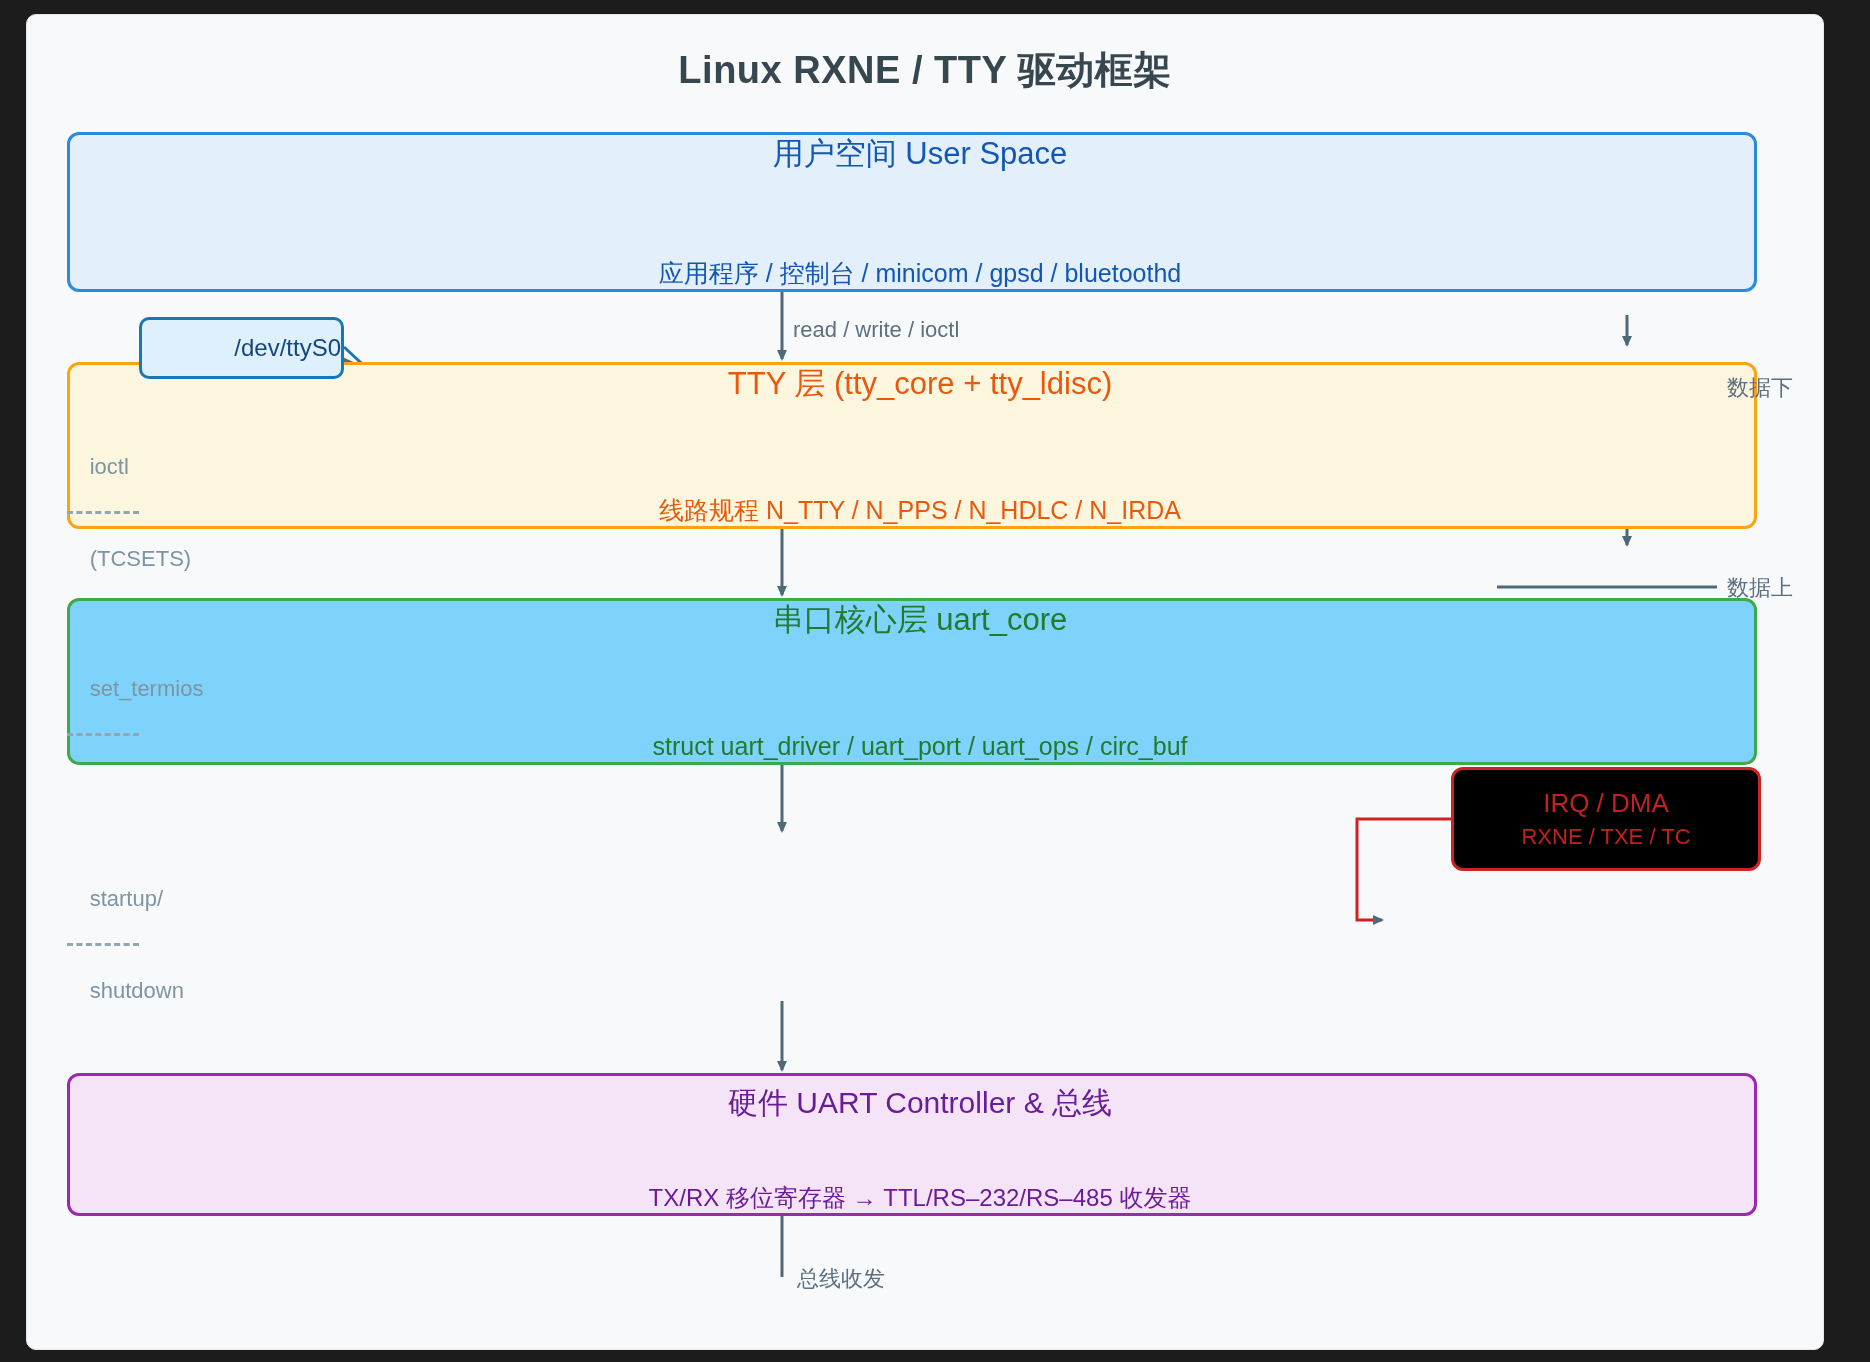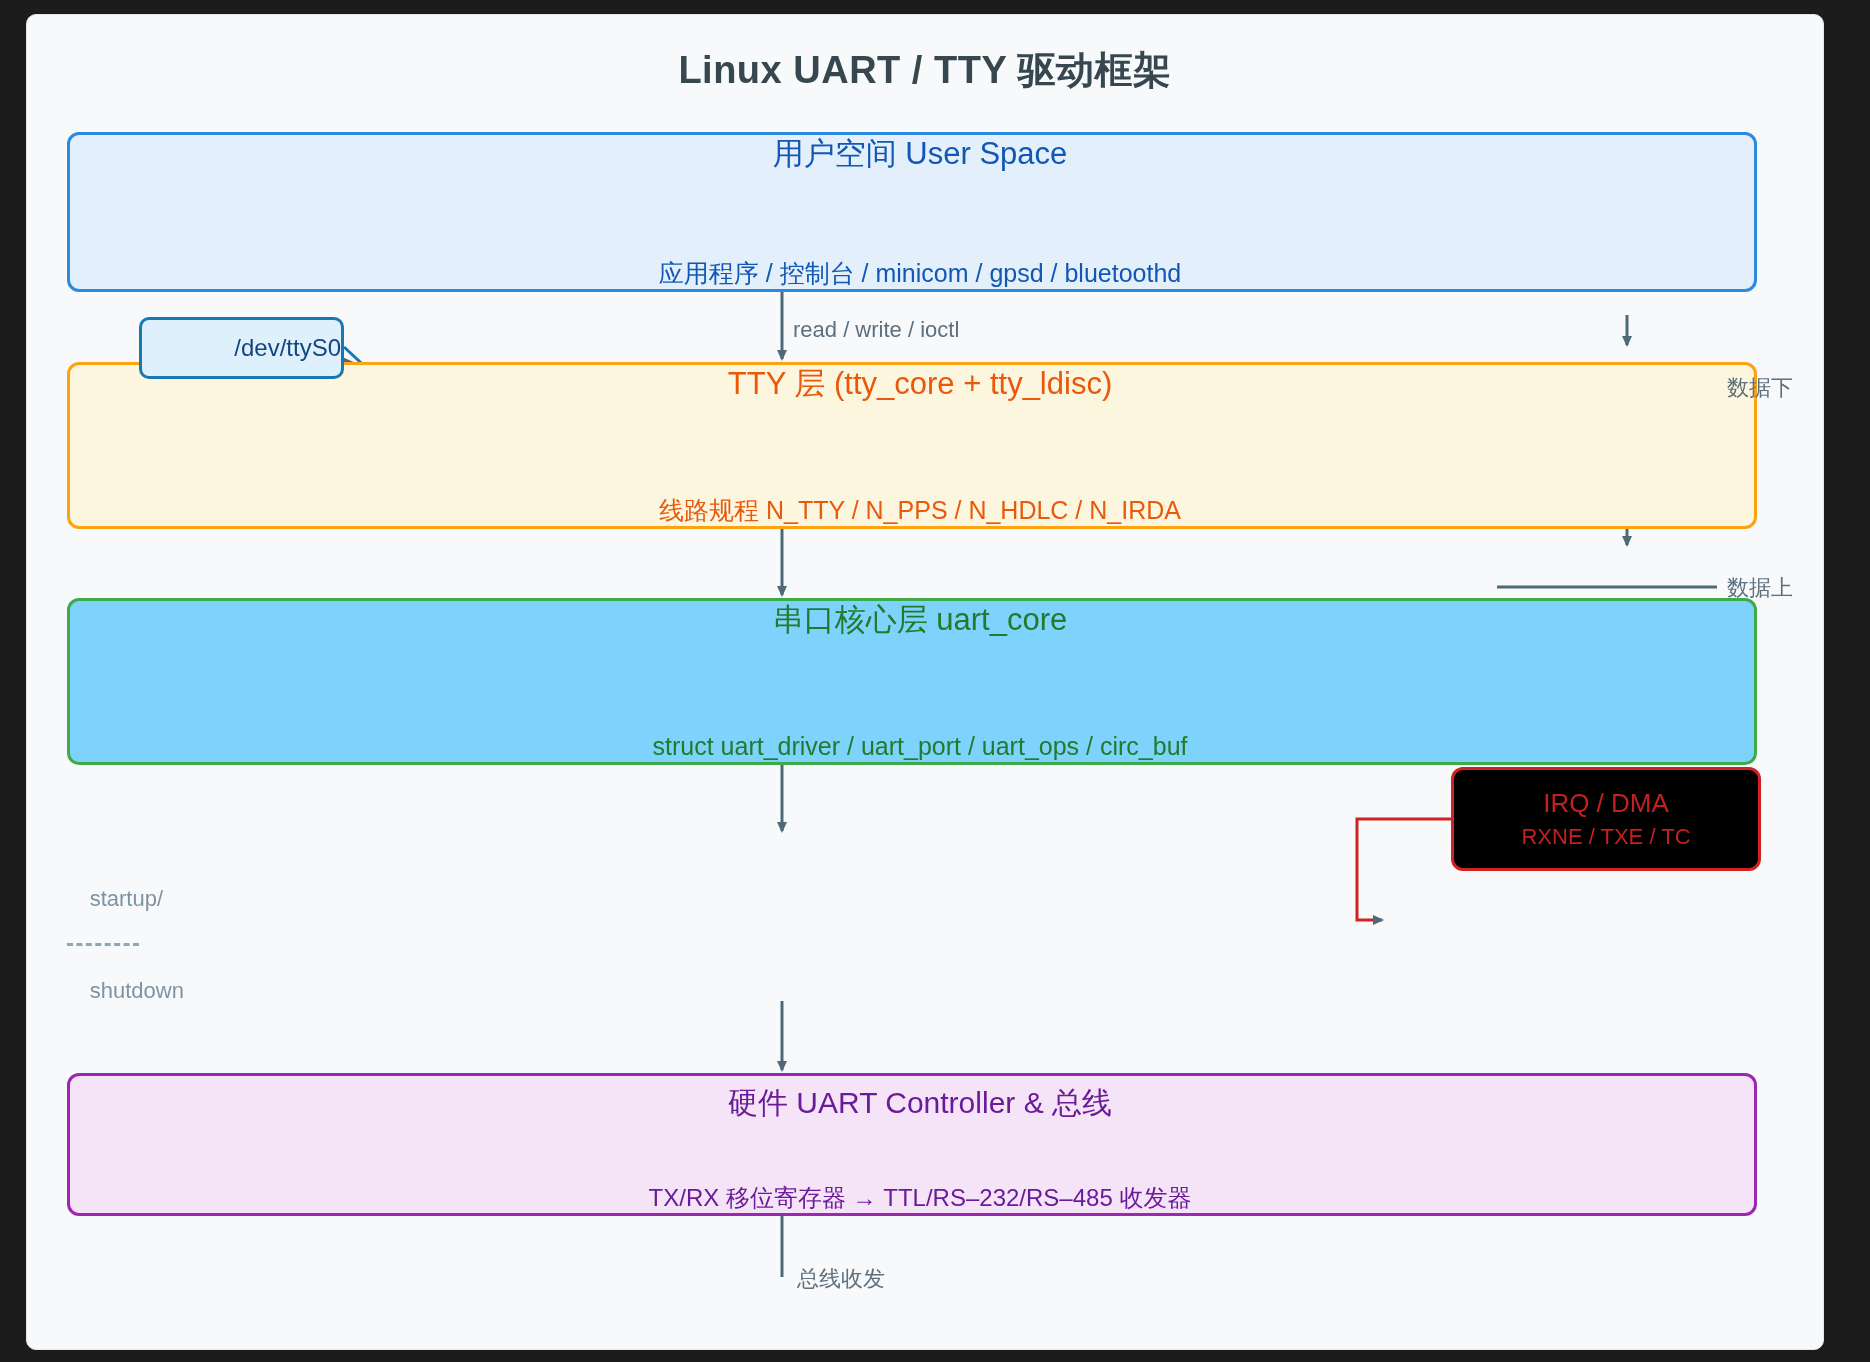--- a/index.html
+++ b/index.html
@@ -155,21 +155,21 @@
     width: 1796px; height: 1334px;
     pointer-events: none;
   }
 </style>
 </head>
 <body>
 
 <div id="canvas">
   <div id="sheet">
 
-    <div id="diagram-title">Linux UART / TTY 驱动框架</div>
+    <div id="diagram-title">Linux RXNE / TTY 驱动框架</div>
 
     <svg class="overlay" viewBox="0 0 1796 1334">
       <defs>
         <marker id="arrow" markerWidth="12" markerHeight="12" refX="9" refY="6" orient="auto" markerUnits="userSpaceOnUse">
           <path d="M0,1 L11,6 L0,11 z" fill="#4e6a78"></path>
         </marker>
         <marker id="arrow-red" markerWidth="12" markerHeight="12" refX="9" refY="6" orient="auto" markerUnits="userSpaceOnUse">
           <path d="M0,1 L11,6 L0,11 z" fill="#4e6a78"></path>
         </marker>
       </defs>
@@ -221,21 +221,30 @@
       <span>/dev/ttyS0</span>
     </div>
 
     <div id="node-irqdma">
       <div class="i1">IRQ / DMA</div>
       <div class="i2">RXNE / TXE / TC</div>
     </div>
 
     <div class="edge-label" style="left:766px; top:300px;">read / write / ioctl</div>
 
-
+    <div class="edge-label gray" style="left:26px; top:408px;">
+      <span>ioctl</span>
+      <span class="dash"></span>
+      <span>(TCSETS)</span>
+    </div>
+
+    <div class="edge-label gray" style="left:26px; top:630px;">
+      <span>set_termios</span>
+      <span class="dash"></span>
+    </div>
 
     <div class="edge-label gray" style="left:26px; top:840px;">
       <span>startup/</span>
       <span class="dash"></span>
       <span>shutdown</span>
     </div>
 
     <div class="edge-label" style="left:1700px; top:358px;">数据下</div>
 
     <div class="edge-label" style="left:1700px; top:558px;">数据上</div>

